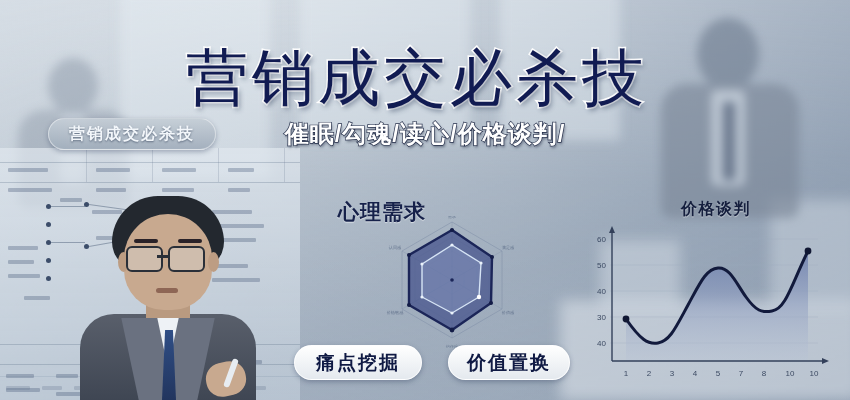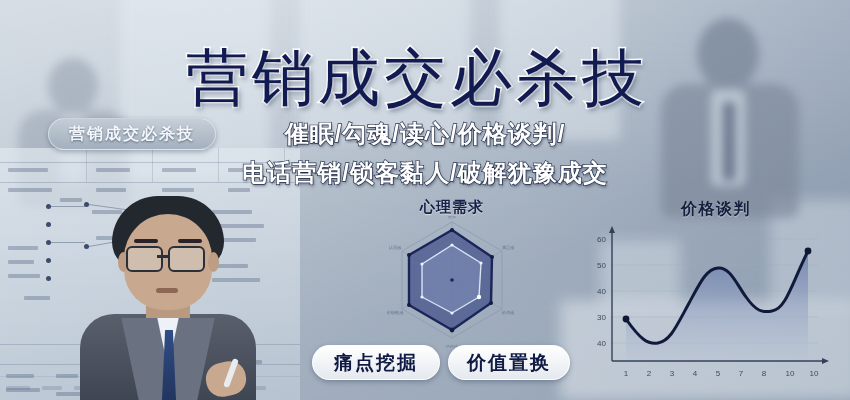--- a/index.html
+++ b/index.html
@@ -55,22 +55,22 @@
   .p-lapelL{position:absolute;left:52px;top:122px;width:36px;height:82px;background:#6a7180;transform:skewX(12deg);}
   .p-lapelR{position:absolute;left:92px;top:122px;width:36px;height:82px;background:#6a7180;transform:skewX(-12deg);}
   .p-shirt{position:absolute;left:70px;top:122px;width:40px;height:80px;background:#eef2f6;clip-path:polygon(0 0,100% 0,64% 100%,36% 100%);}
   .p-tie{position:absolute;left:84px;top:134px;width:14px;height:70px;background:linear-gradient(180deg,#2f4e86,#22355e);clip-path:polygon(22% 0,78% 0,100% 100%,0 100%);}
   .p-hand{position:absolute;left:128px;top:166px;width:40px;height:34px;border-radius:16px;background:#c8a98f;transform:rotate(-12deg);}
   .p-pen{position:absolute;left:150px;top:162px;width:6px;height:30px;border-radius:3px;background:#e7ecf1;transform:rotate(20deg);}
 
   
   .radar-wrap{position:absolute;left:338px;top:198px;width:228px;height:150px;}
   .radar-title{
-    position:absolute;left:0;right:0;top:0;text-align:center;
-    font-size:15px;font-weight:bold;color:#16214a;letter-spacing:1px;
+    position:absolute;left:0;right:0;top:0;
+    font-size:21px;font-weight:bold;color:#16214a;letter-spacing:1px;
     text-shadow:0 1px 1px rgba(255,255,255,.55);
   }
   .radar-svg{position:absolute;left:0;top:18px;}
   .radar-axlabel{font-size:4.2px;fill:#5a6b86;opacity:.85;}
 
   .line-wrap{position:absolute;left:596px;top:199px;width:240px;height:186px;}
   .line-title{
     position:absolute;left:0;right:0;top:0;text-align:center;
     font-size:16px;font-weight:bold;color:#151f3e;letter-spacing:1.5px;
     text-shadow:0 1px 1px rgba(255,255,255,.5);
@@ -109,21 +109,21 @@
     background:linear-gradient(180deg,rgba(196,205,214,.92),rgba(160,173,187,.92));
     color:#f2f6fa;font-size:16px;letter-spacing:2px;
     text-shadow:0 1px 2px rgba(40,55,80,.6);
     border:1px solid rgba(255,255,255,.45);
   }
   .pill-white{
     background:linear-gradient(180deg,#ffffff,#e4e9ee);
     color:#101a44;font-size:19px;letter-spacing:2px;
     border:1px solid rgba(255,255,255,.9);
   }
-  .pill-a{left:312px;top:345px;width:126px;height:33px;}
+  .pill-a{left:294px;top:345px;width:126px;height:33px;}
   .pill-b{left:448px;top:345px;width:120px;height:33px;}
 </style>
 </head>
 <body>
 
 <div id="banner">
 
   <div class="bg-layer">
     <div class="bg-office"></div>
 
@@ -325,19 +325,18 @@
       <text class="ax-tick" x="122" y="155" text-anchor="middle">5</text>
       <text class="ax-tick" x="145" y="155" text-anchor="middle">7</text>
       <text class="ax-tick" x="168" y="155" text-anchor="middle">8</text>
       <text class="ax-tick" x="194" y="155" text-anchor="middle">10</text>
       <text class="ax-tick" x="218" y="155" text-anchor="middle">10</text>
     </svg>
   </div>
 
   <div class="main-title">营销成交必杀技</div>
   <div class="sub-line sub1">催眠/勾魂/读心/价格谈判/</div>
-  <div class="sub-line sub2">电话营销/锁客黏人/破解犹豫成交</div>
 
   <div class="pill pill-tag">营销成交必杀技</div>
   <div class="pill pill-white pill-a">痛点挖掘</div>
   <div class="pill pill-white pill-b">价值置换</div>
 
 </div>
 
 </body></html>

